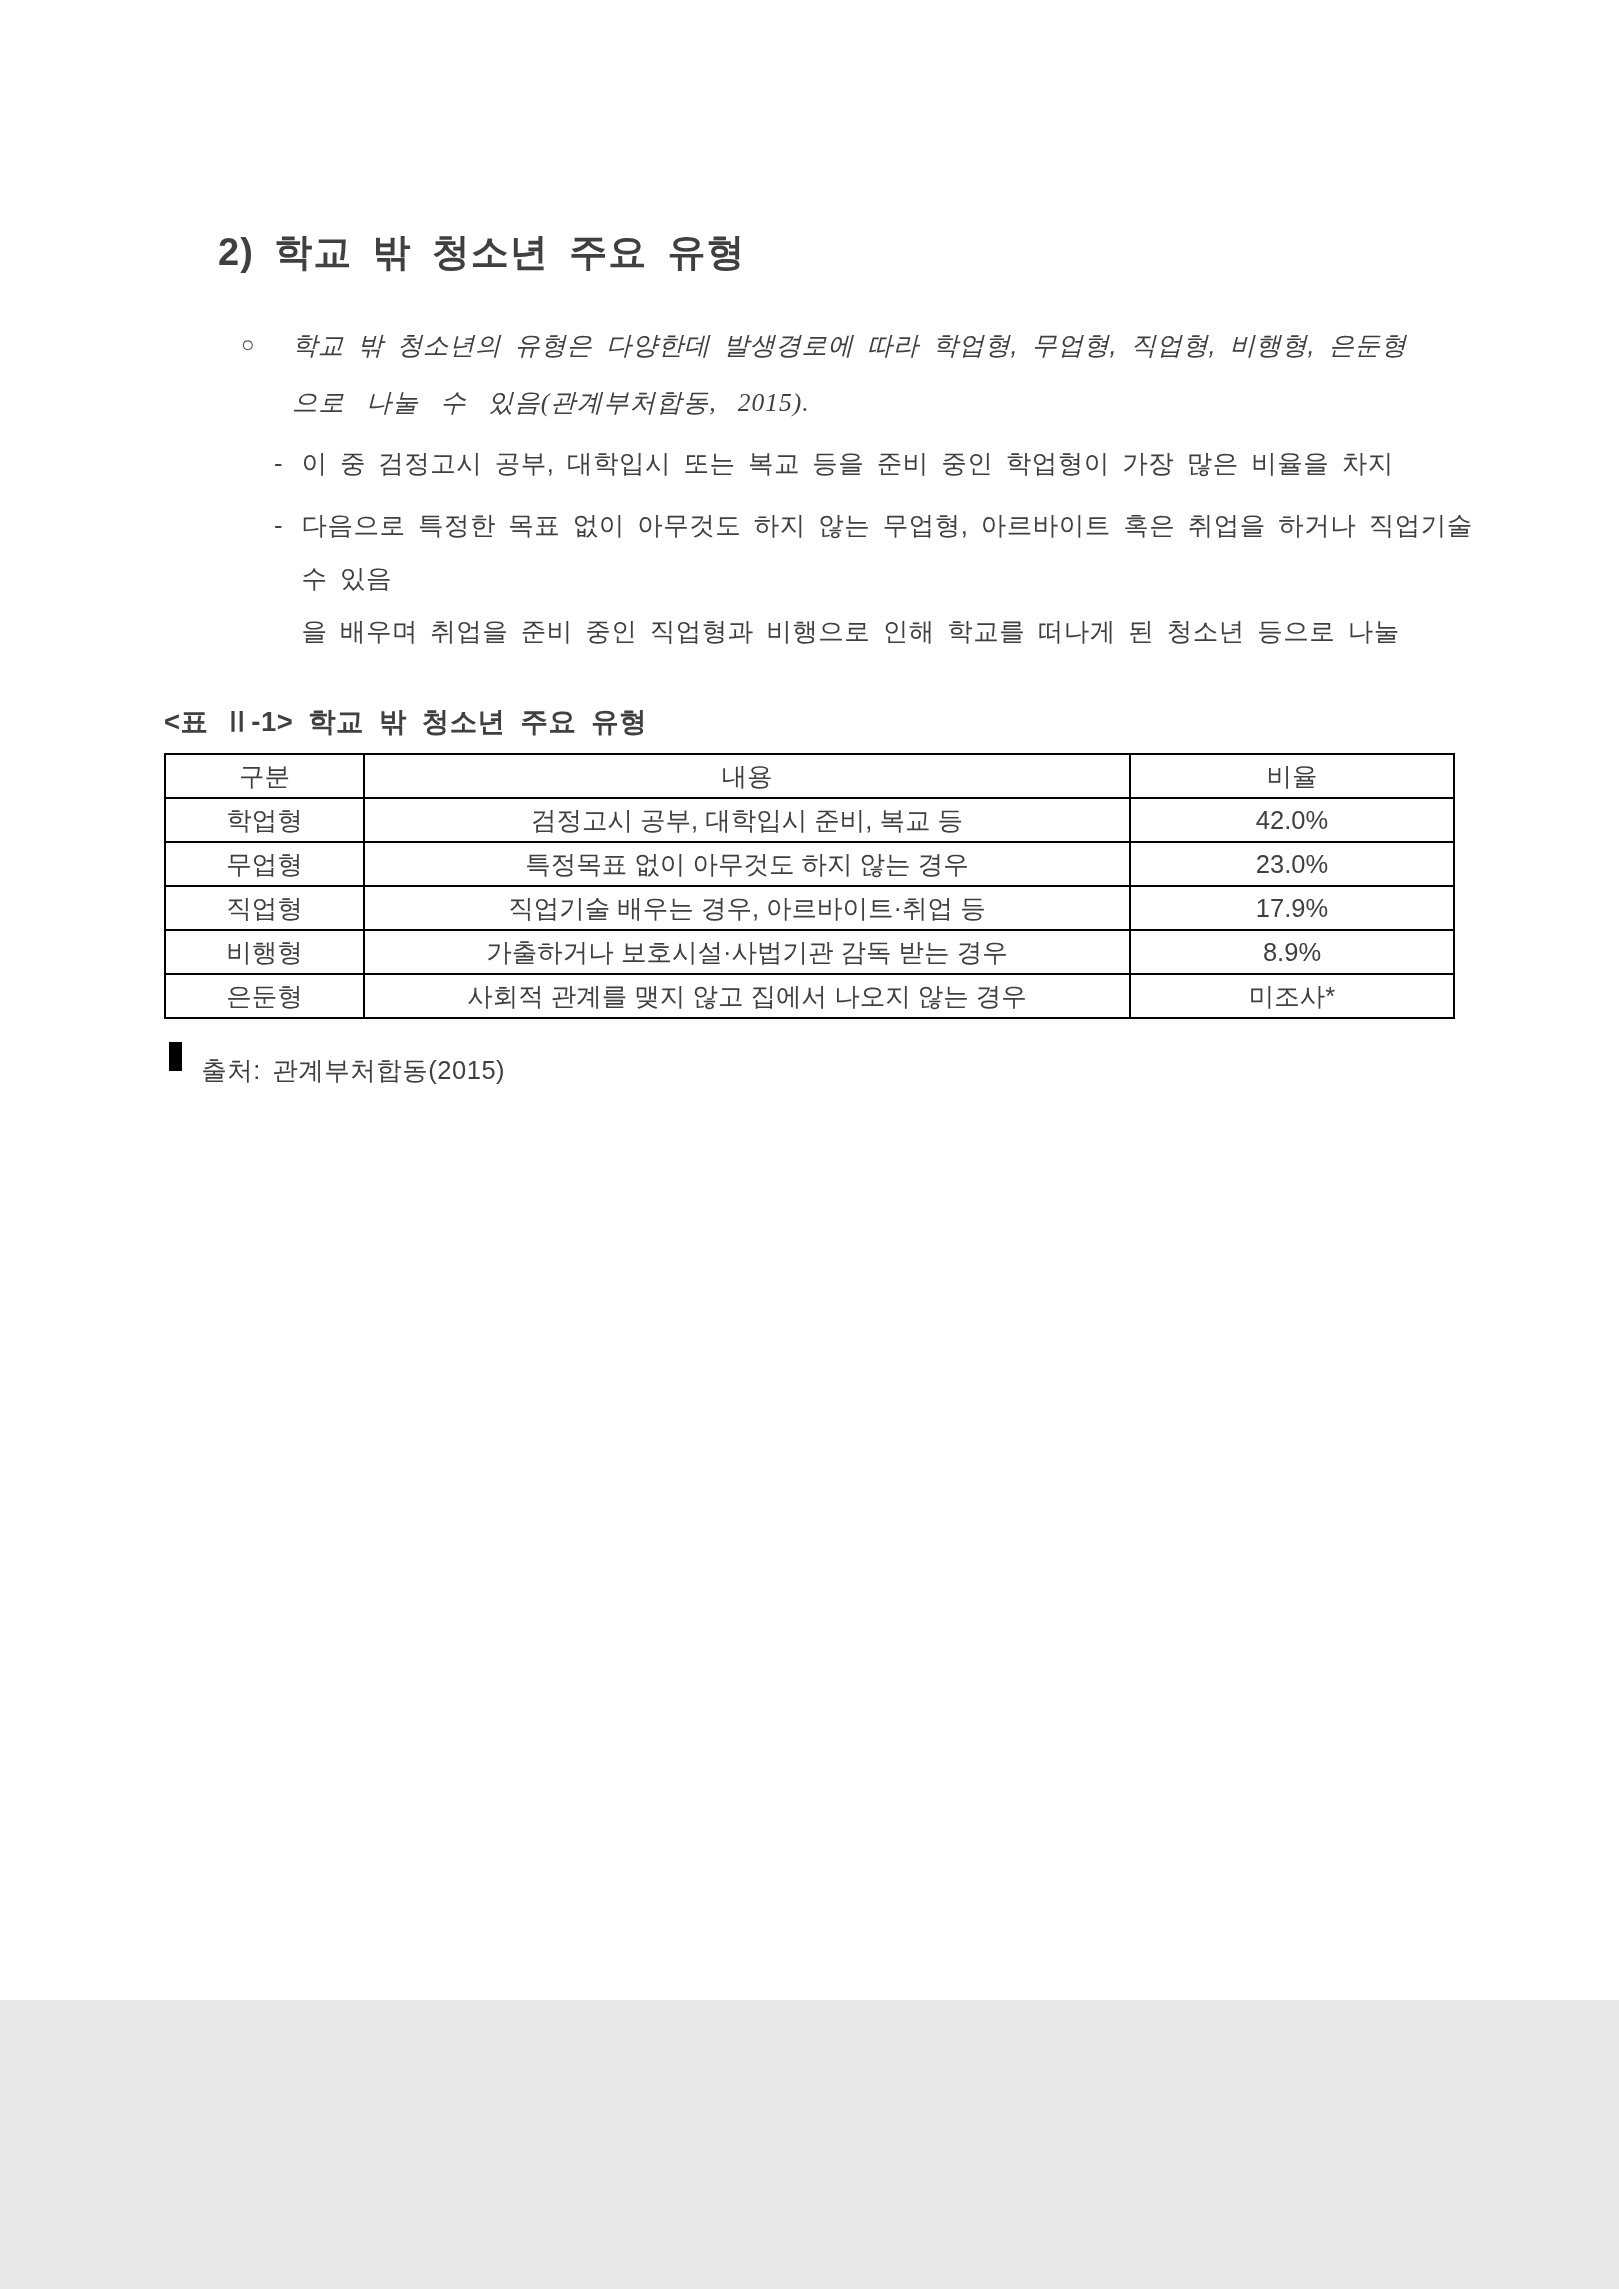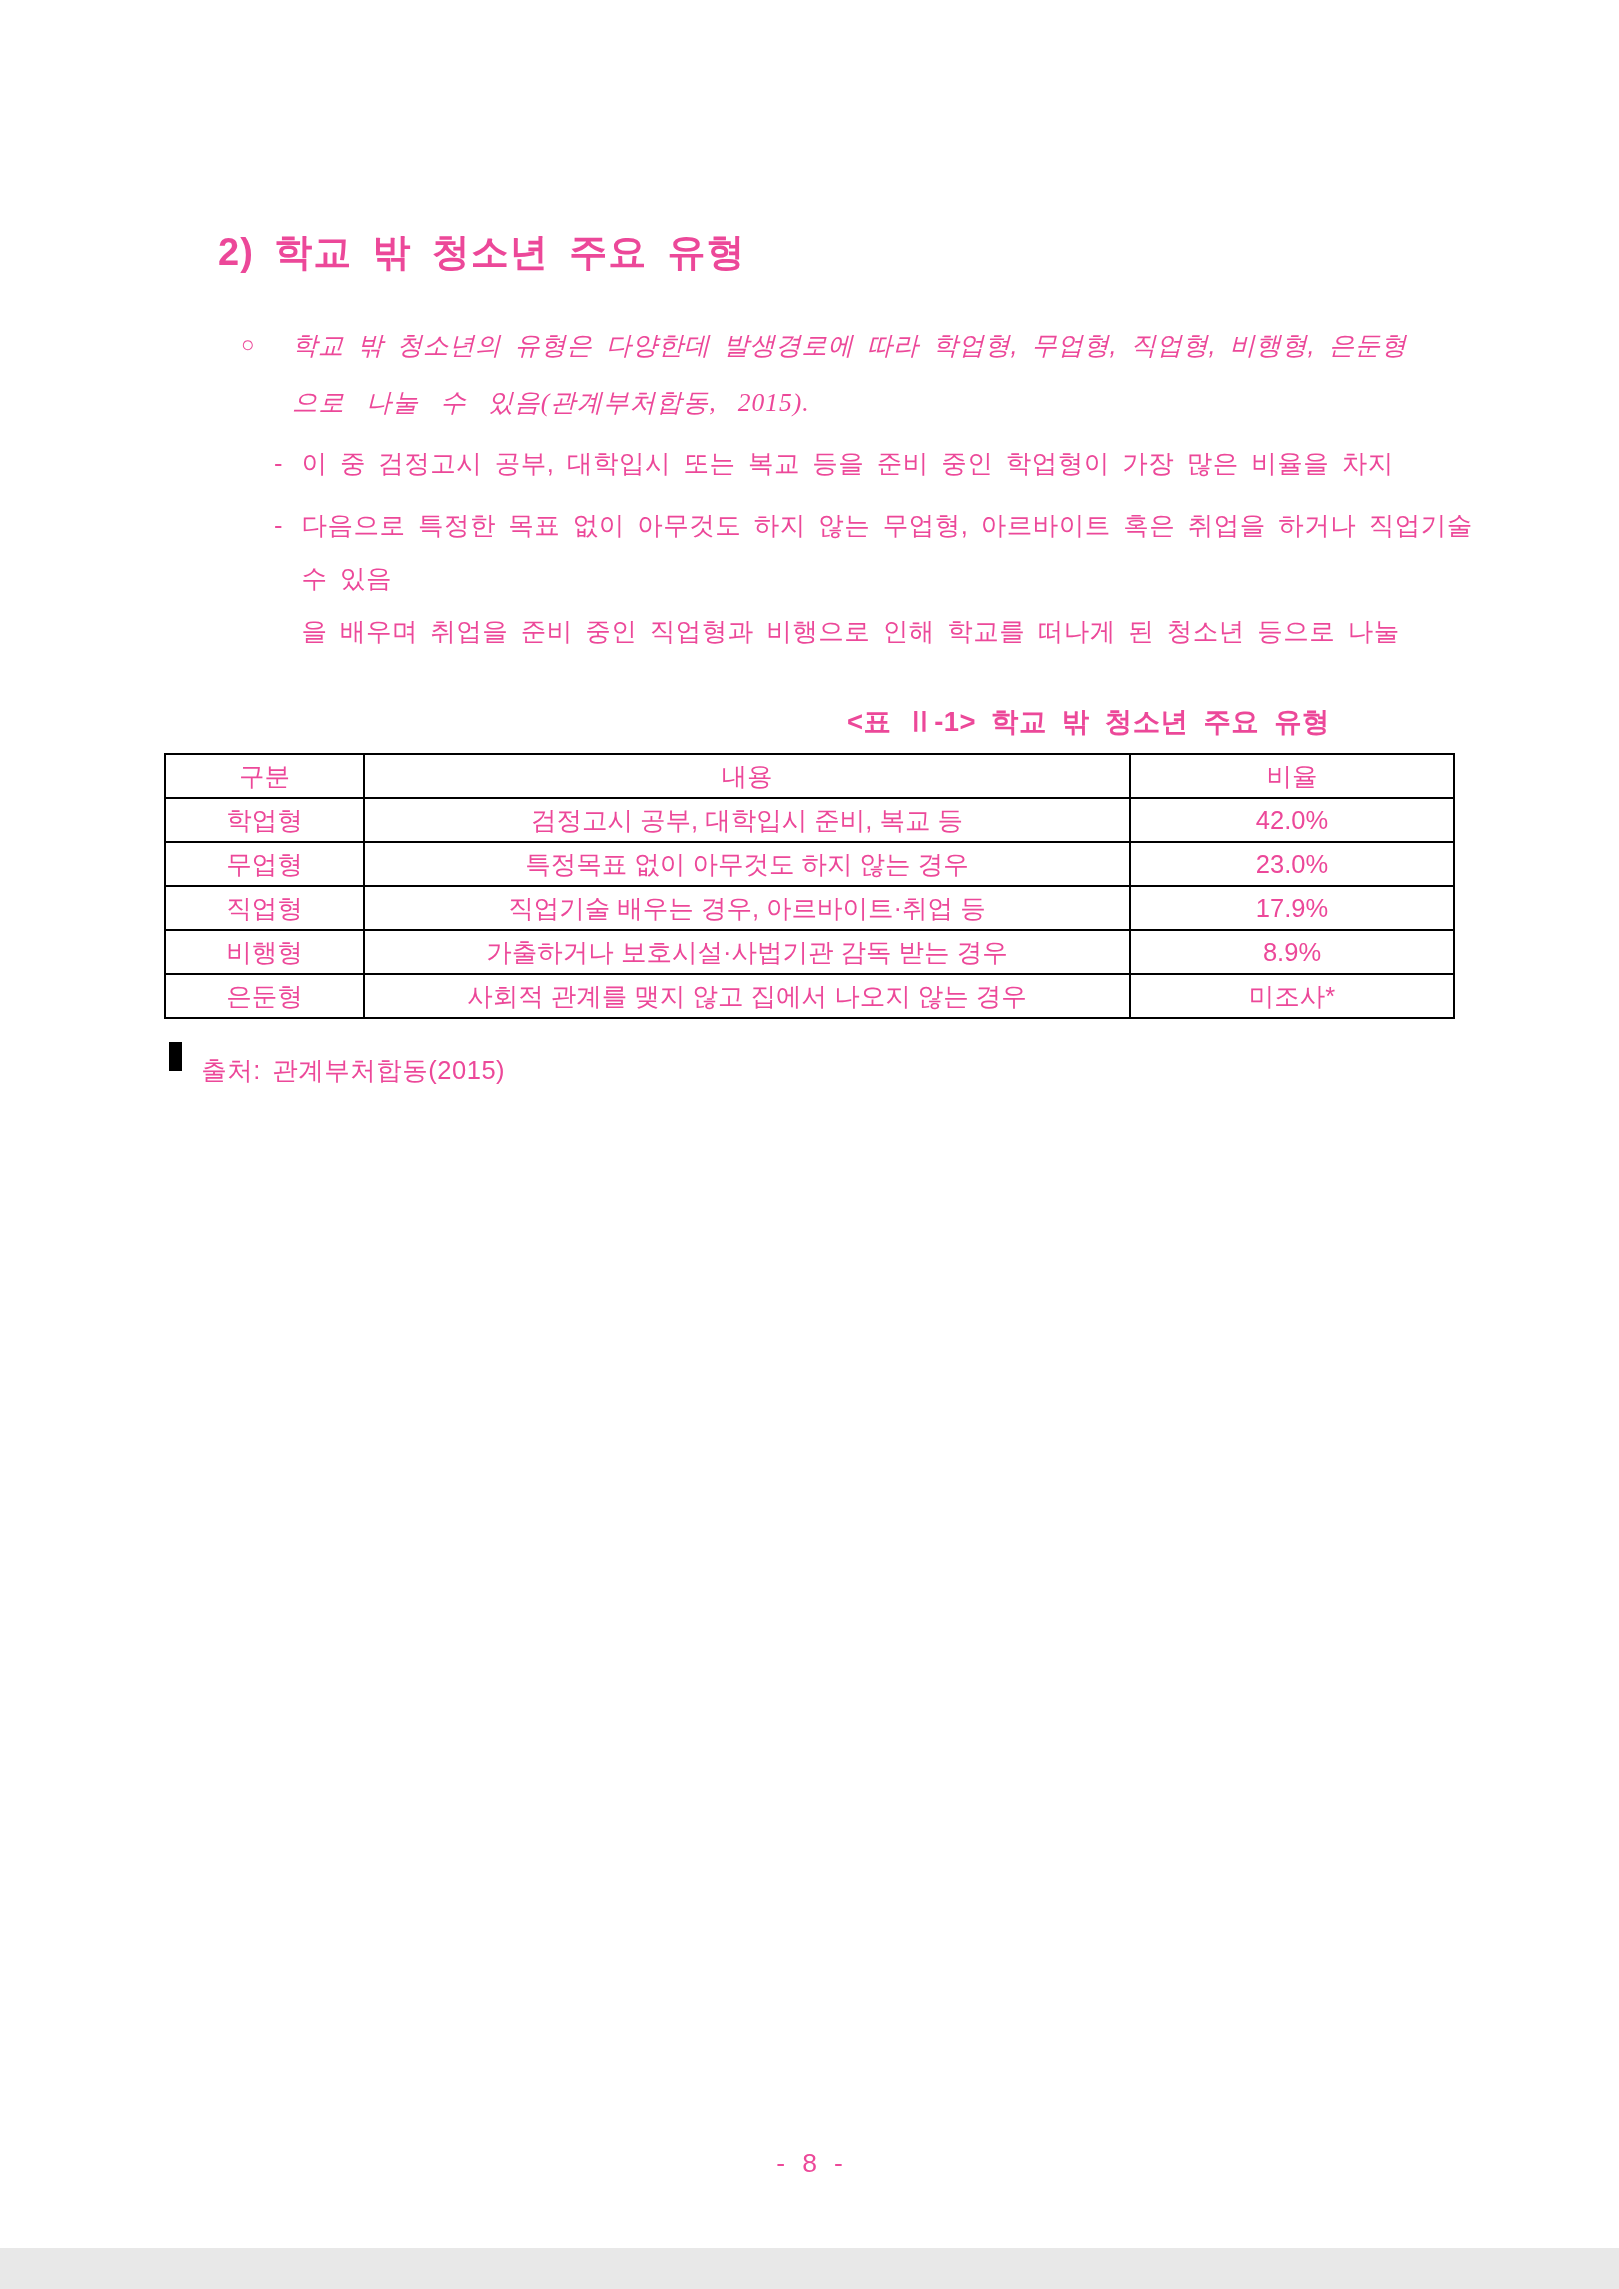--- a/index.html
+++ b/index.html
@@ -3,25 +3,25 @@
 <meta charset="utf-8">
 <style>
   html, body {
     margin: 0;
     padding: 0;
     background: #e8e8e8;
   }
   .page {
     position: relative;
     width: 1619px;
-    height: 2248px;
+    height: 2000px;
     margin: 0 auto;
     background: #ffffff;
     font-family: "Liberation Sans", sans-serif;
-    color: #ec4899;
+    color: #404040;
     overflow: hidden;
   }
 
   
   .heading {
     position: absolute;
     left: 218px;
     top: 227px;
     font-size: 38px;
     font-weight: bold;
@@ -84,21 +84,21 @@
     word-spacing: 4.9px;
     letter-spacing: 0.5px;
   }
 
   
   .table-title {
     position: absolute;
     left: 164px;
     top: 704px;
     width: 1166px;
-    text-align: right;
+    text-align: left;
     font-size: 27.4px;
     font-weight: bold;
     word-spacing: 6.9px;
     letter-spacing: 0.5px;
   }
 
   
   .types-table {
     position: absolute;
     left: 164px;

